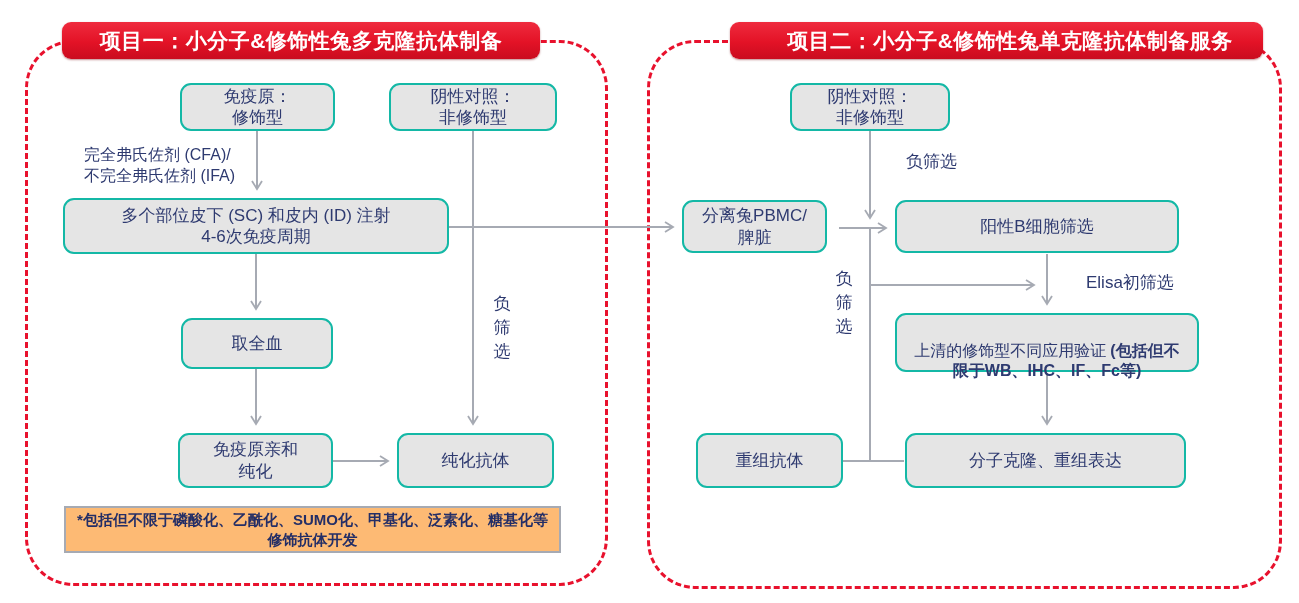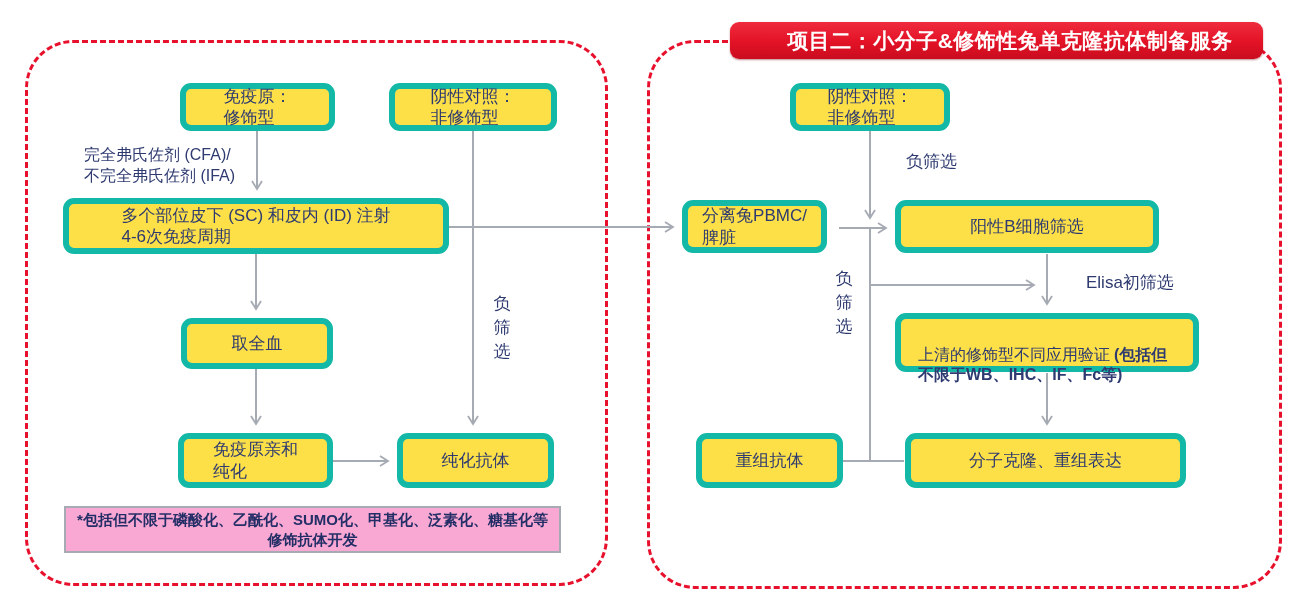--- a/index.html
+++ b/index.html
@@ -13,27 +13,27 @@
   }
   .banner{
     position:absolute;height:37px;border-radius:9px;
     background:linear-gradient(180deg,#f3ututtt 0,#e01126 100%);
     background:linear-gradient(180deg,#ef2b3e 0%,#e31226 55%,#ca0c1f 100%);
     color:#ffffff;font-weight:bold;font-size:21px;letter-spacing:.5px;
     display:flex;align-items:center;justify-content:center;
     box-shadow:0 1px 2px rgba(120,0,10,.45);z-index:3;white-space:nowrap;
   }
   .fbox{
-    position:absolute;background:#fde047;border:6px solid #14b8a6;border-radius:11px;
+    position:absolute;background:#e5e5e5;border:2px solid #14b8a6;border-radius:11px;
     color:#2e3a70;font-size:17px;line-height:1.25;
-    display:flex;align-items:center;justify-content:center;text-align:left;
+    display:flex;align-items:center;justify-content:center;text-align:center;
     white-space:pre-line;z-index:2;padding:2px 6px;box-sizing:border-box;
   }
   .notebox{
-    position:absolute;background:#f9a8d4;border:2px solid #a6aab3;border-radius:0;
+    position:absolute;background:#fdba74;border:2px solid #a6aab3;border-radius:0;
     color:#242e66;font-size:15px;font-weight:bold;line-height:1.3;
     display:flex;align-items:center;justify-content:center;text-align:center;
     z-index:2;padding:2px 8px;box-sizing:border-box;
   }
   .lbl{
     position:absolute;color:#2e3a70;font-size:16px;line-height:1.3;white-space:pre-line;z-index:2;margin-left:20px;
   }
   .v-lbl{
     position:absolute;color:#2e3a70;font-size:17px;line-height:24px;white-space:pre-line;
     text-align:center;z-index:2;
@@ -65,20 +65,23 @@
       <path d="M870,131 V218" marker-end="url(#arr)"></path>
       <path d="M839,228 H886" marker-end="url(#arr)"></path>
       <path d="M870,228 V462"></path>
       <path d="M871,285 H1034" marker-end="url(#arr)"></path>
       <path d="M1047,254 V304" marker-end="url(#arr)"></path>
       <path d="M1047,373 V424" marker-end="url(#arr)"></path>
       <path d="M904,461 H826" marker-end="url(#arr)"></path>
     </g>
   </svg>
 
+  <div class="banner" style="left:62px;top:22px;width:478px;">
+    <span>项目一：小分子&amp;修饰性兔多克隆抗体制备</span>
+  </div>
   <div class="banner" style="left:730px;top:22px;width:506px;padding-left:27px;">
     <span>项目二：小分子&amp;修饰性兔单克隆抗体制备服务</span>
   </div>
 
   <div class="fbox" style="left:180px;top:83px;width:155px;height:48px;">免疫原：
 修饰型</div>
 
   <div class="fbox" style="left:389px;top:83px;width:168px;height:48px;">阴性对照：
 非修饰型</div>
 
@@ -102,21 +105,21 @@
   <div class="notebox" style="left:64px;top:506px;width:497px;height:47px;">*包括但不限于磷酸化、乙酰化、SUMO化、甲基化、泛素化、糖基化等修饰抗体开发</div>
 
   <div class="fbox" style="left:790px;top:83px;width:160px;height:48px;">阴性对照：
 非修饰型</div>
 
   <div class="lbl" style="left:886px;top:151px;font-size:17px;">负筛选</div>
 
   <div class="fbox" style="left:682px;top:200px;width:145px;height:53px;">分离兔PBMC/
 脾脏</div>
 
-  <div class="fbox" style="left:895px;top:200px;width:264px;height:53px;">阳性B细胞筛选</div>
+  <div class="fbox" style="left:895px;top:200px;width:284px;height:53px;">阳性B细胞筛选</div>
 
   <div class="v-lbl" style="left:831px;top:267px;width:26px;">负
 筛
 选</div>
 
   <div class="lbl" style="left:1066px;top:272px;font-size:17px;">Elisa初筛选</div>
 
   <div class="fbox" style="left:895px;top:313px;width:304px;height:59px;font-size:16px;display:block;padding:6px 17px;">
     <span>上清的修饰型不同应用验证</span><span class="supernote">(包括但不限于WB、IHC、IF、Fc等)</span>
   </div>

